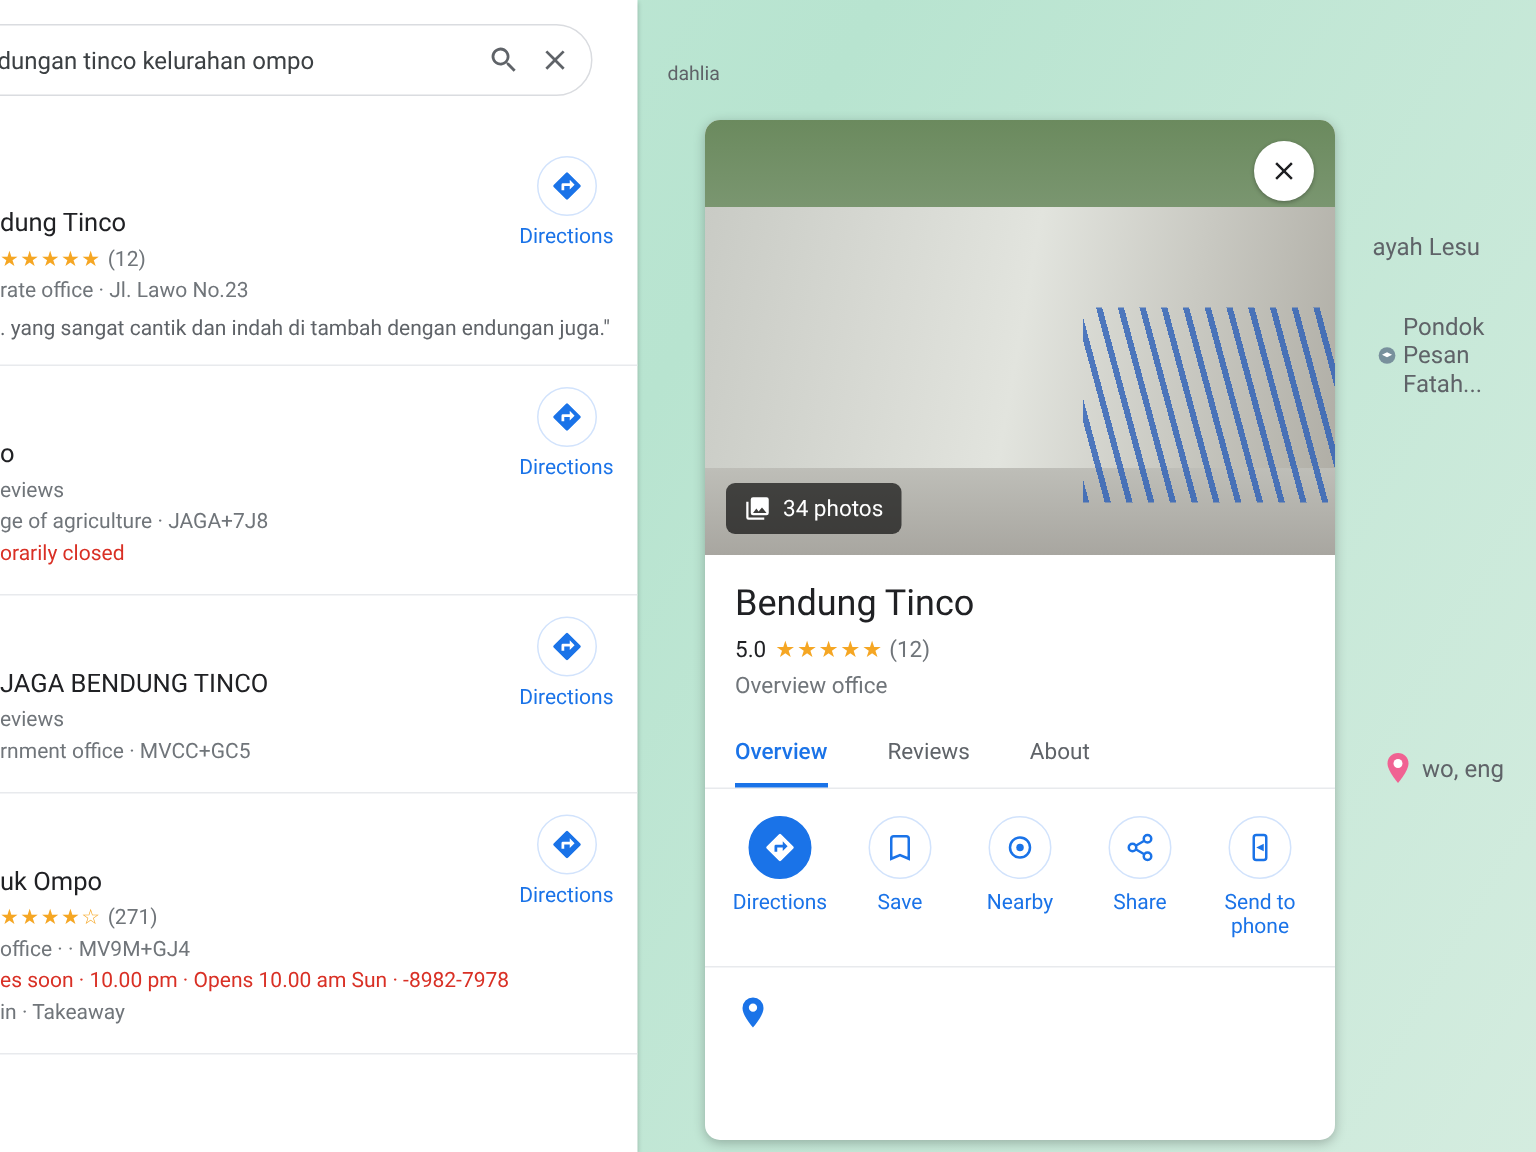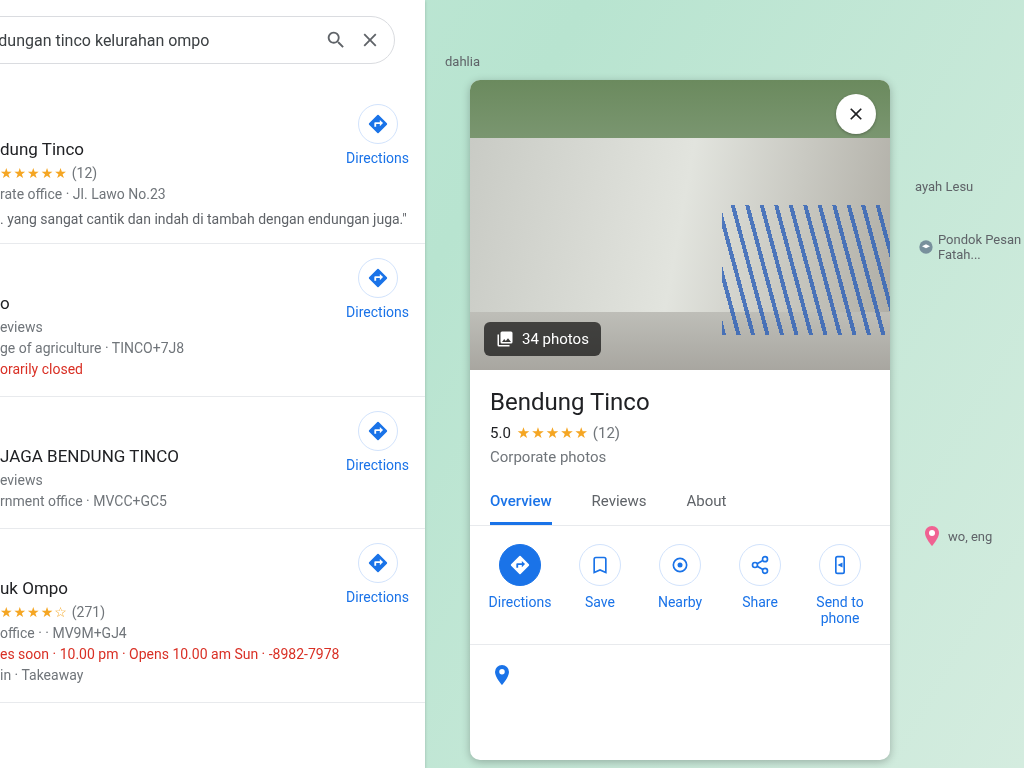--- a/index.html
+++ b/index.html
@@ -3,21 +3,21 @@
 <meta charset="utf-8">
 <style>
 * { box-sizing: border-box; margin: 0; padding: 0; font-family: Roboto, Arial, sans-serif; }
 html, body { width: 1024px; height: 768px; overflow: hidden; }
 body { position: relative; background: #c1e8d7; }
 
 
 .map-bg { position: absolute; inset: 0; background: linear-gradient(120deg, #c1e8d7 0%, #b8e4d0 40%, #d4ecdf 100%); }
 .map-label { position: absolute; font-size: 13px; color: #5f6368; }
 .map-pin { width: 24px; height: 24px; display: inline-block; }
-.map-poi { position: absolute; display: flex; align-items: center; gap: 4px; font-size: 13px; color: #5f6368; margin-top: 24px; }
+.map-poi { position: absolute; display: flex; align-items: center; gap: 4px; font-size: 16px; color: #5f6368; }
 
 
 .left-panel { position: absolute; left: 0; top: 0; width: 425px; height: 768px; background: #fff; overflow: hidden; box-shadow: 0 1px 3px rgba(0,0,0,0.2); }
 .searchbar { position: absolute; top: 16px; left: -40px; width: 435px; height: 48px; border: 1px solid #dadce0; border-radius: 28px; background: #fff; display: flex; align-items: center; padding: 0 10px; z-index: 5; }
 .search-input { flex: 1; border: none; outline: none; font-size: 16px; color: #3c4043; padding-left: 10px; }
 .search-icon, .close-icon { width: 28px; height: 28px; color: #5f6368; display:flex; align-items:center; justify-content:center; cursor:pointer; }
 .close-icon { margin-left: 6px; }
 
 .results { position: absolute; top: 90px; left: 0; right: 0; bottom: 0; overflow: hidden; }
 .result { padding: 16px 16px 16px 0; border-bottom: 1px solid #e8eaed; position: relative; }
@@ -61,21 +61,21 @@
 
 
 .collapse-handle { position:absolute; left:889px; top:380px; width:22px; height:48px; background:#fff; border-radius:0 8px 8px 0; box-shadow:0 1px 3px rgba(0,0,0,0.2); display:flex; align-items:center; justify-content:center; cursor:pointer; z-index:-1; }
 
 svg { display: block; }
 </style>
 </head>
 <body>
 
 <div class="map-bg">
-  <span class="map-label" style="left:445px; top:54px;">dahlia</span>
+  <span class="map-label" style="left:445px; top:42px;">dahlia</span>
   <div class="map-poi" style="left:915px; top:155px;">
       <span>ayah Lesu</span>
     </div>
   <div class="map-poi" style="left:918px; top:208px;">
     <svg class="map-pin" viewBox="0 0 24 24">
         <circle cx="12" cy="12" r="10" fill="#78909c"></circle>
         <path d="M6 11l6-3 6 3-6 3z" fill="#fff"></path>
       </svg>
     <span>Pondok Pesan Fatah...</span>
   </div>
@@ -115,21 +115,21 @@
               <path fill="#1a73e8" d="M21.7 11.3l-9-9a1 1 0 00-1.4 0l-9 9a1 1 0 000 1.4l9 9a1 1 0 001.4 0l9-9a1 1 0 000-1.4zM14 14.5V12h-4v3H8v-4a1 1 0 011-1h5V7.5l3.5 3.5L14 14.5z"></path>
             </svg>
           </div>
         <span>Directions</span>
       </div>
     </div>
 
     <div class="result">
       <div class="r-title">o</div>
       <div class="r-rows">eviews</div>
-      <div class="r-rows">ge of agriculture · TINCO+7J8</div>
+      <div class="r-rows">ge of agriculture · JAGA+7J8</div>
       <div class="r-rows closed">orarily closed</div>
       <div class="dir-btn">
         <div class="dir-circle">
             <svg width="22" height="22" viewBox="0 0 24 24">
               <path fill="#1a73e8" d="M21.7 11.3l-9-9a1 1 0 00-1.4 0l-9 9a1 1 0 000 1.4l9 9a1 1 0 001.4 0l9-9a1 1 0 000-1.4zM14 14.5V12h-4v3H8v-4a1 1 0 011-1h5V7.5l3.5 3.5L14 14.5z"></path>
             </svg>
           </div>
         <span>Directions</span>
       </div>
     </div>
@@ -179,21 +179,21 @@
         </svg>
       <span>34 photos</span>
     </div>
   </div>
 
   <div class="card-body">
     <div class="card-title">Bendung Tinco</div>
     <div class="card-rating">
       <span class="val">5.0</span><span class="stars">★★★★★</span> <span>(12)</span>
     </div>
-    <div class="card-cat">Corporate photos</div>
+    <div class="card-cat">Overview office</div>
   </div>
 
   <div class="tabs">
     <div class="tab active">Overview</div>
     <div class="tab">Reviews</div>
     <div class="tab">About</div>
   </div>
 
   <div class="actions">
     <div class="action primary">

